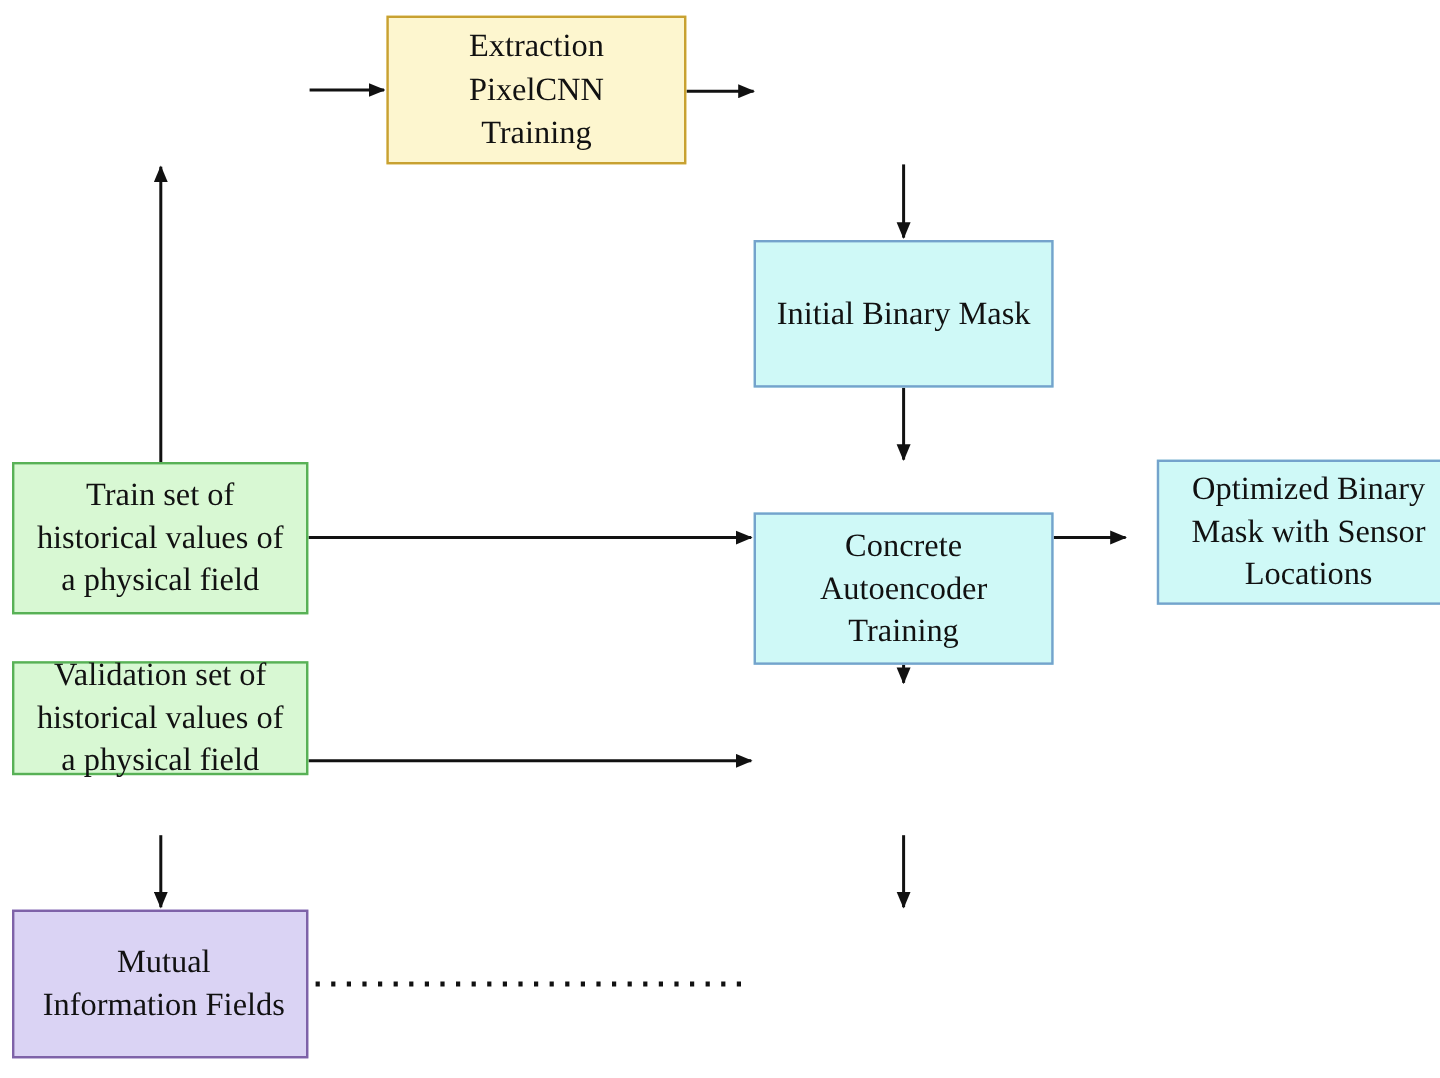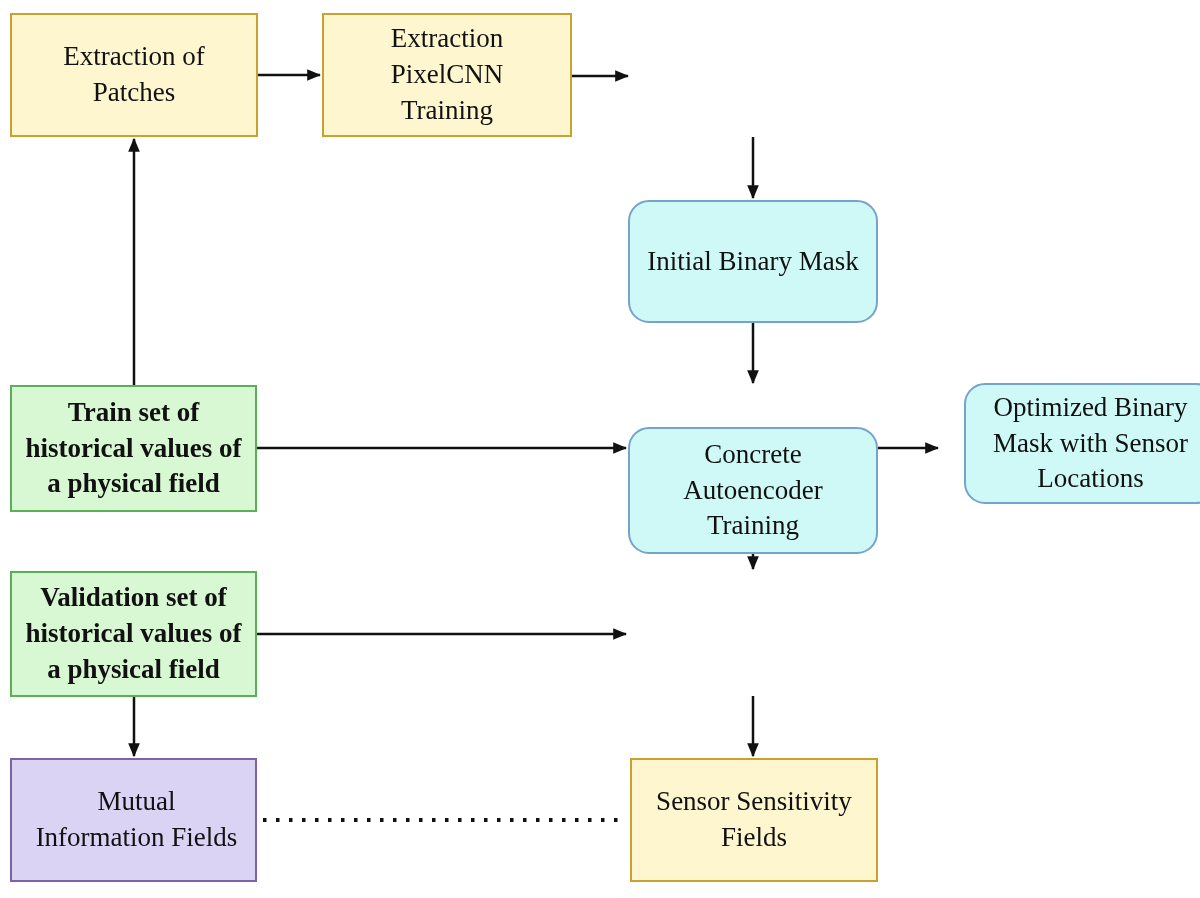--- a/index.html
+++ b/index.html
@@ -29,33 +29,33 @@
     justify-content: center;
     text-align: center;
     white-space: pre-line;
     font-size: 27px;
     line-height: 1.33;
     color: #111111;
     border: 2px solid #000;
     padding: 2px 4px;
   }
   .node.yellow { background: var(--yellow-fill, #FDF6CF); border-color: var(--yellow-border, #C8A131); }
-  .node.cyan   { background: var(--cyan-fill,   #CFF9F7); border-color: var(--cyan-border,   #74A3CC); border-radius: 21px; }
+  .node.cyan   { background: var(--cyan-fill,   #CFF9F7); border-color: var(--cyan-border,   #74A3CC); }
   .node.green  { background: var(--green-fill,  #D8F8D3); border-color: var(--green-border,  #58B156); }
   .node.purple { background: var(--purple-fill, #DAD3F4); border-color: var(--purple-border, #7E62A8); }
 
   
   #n-extraction     { left: 10px;  top: 13px;  width: 248px; height: 124px; }
   #n-pixelcnn       { left: 322px; top: 13px;  width: 250px; height: 124px; }
   #n-entropy        { left: 630px; top: 13px;  width: 248px; height: 124px; }
   #n-initial-mask   { left: 628px; top: 200px; width: 250px; height: 123px; }
-  #n-train-set      { left: 10px;  top: 385px; width: 247px; height: 127px; font-weight: bold; }
+  #n-train-set      { left: 10px;  top: 385px; width: 247px; height: 127px; }
   #n-concrete       { left: 628px; top: 385px; width: 250px; height: 127px; margin-top: 42px; }
   #n-optimized      { left: 964px; top: 383px; width: 253px; height: 121px; }
-  #n-validation-set { left: 10px;  top: 571px; width: 247px; height: 126px; font-weight: bold; }
+  #n-validation-set { left: 10px;  top: 551px; width: 247px; height: 95px; }
   #n-reconstruction { left: 628px; top: 571px; width: 250px; height: 125px; }
   #n-mutual         { left: 10px;  top: 758px; width: 247px; height: 124px; padding-left: 10px; }
   #n-sensitivity    { left: 630px; top: 758px; width: 248px; height: 124px; }
 </style>
 </head>
 <body style="background: rgb(255, 255, 255);">
 
 <div id="canvas">
 
   <svg id="wires" viewBox="0 0 1200 898" xmlns="http://www.w3.org/2000/svg">
@@ -72,22 +72,20 @@
     <line x1="878" y1="448" x2="938" y2="448" stroke="#111111" stroke-width="2.5" marker-end="url(#arrow)"></line>
     <line x1="753" y1="512" x2="753" y2="569" stroke="#111111" stroke-width="2.5" marker-end="url(#arrow)"></line>
     <line x1="753" y1="696" x2="753" y2="756" stroke="#111111" stroke-width="2.5" marker-end="url(#arrow)"></line>
     <line x1="134" y1="385" x2="134" y2="139" stroke="#111111" stroke-width="2.5" marker-end="url(#arrow)"></line>
     <line x1="257" y1="448" x2="626" y2="448" stroke="#111111" stroke-width="2.5" marker-end="url(#arrow)"></line>
     <line x1="257" y1="634" x2="626" y2="634" stroke="#111111" stroke-width="2.5" marker-end="url(#arrow)"></line>
     <line x1="134" y1="696" x2="134" y2="756" stroke="#111111" stroke-width="2.5" marker-end="url(#arrow)"></line>
     <line x1="263" y1="820" x2="626" y2="820" stroke="#111111" stroke-width="4" stroke-dasharray="3.5 9.5" stroke-linecap="butt"></line>
   </svg>
 
-  <div class="node yellow" id="n-extraction">Extraction of
-Patches</div>
 
   <div class="node yellow" id="n-pixelcnn">Extraction
 PixelCNN
 Training</div>
 
 
   <div class="node cyan" id="n-initial-mask">Initial Binary Mask</div>
 
   <div class="node green" id="n-train-set">Train set of
 historical values of
@@ -102,16 +100,14 @@
 Locations</div>
 
   <div class="node green" id="n-validation-set">Validation set of
 historical values of
 a physical field</div>
 
 
   <div class="node purple" id="n-mutual">Mutual
 Information Fields</div>
 
-  <div class="node yellow" id="n-sensitivity">Sensor Sensitivity
-Fields</div>
 
 </div>
 
 </body></html>

